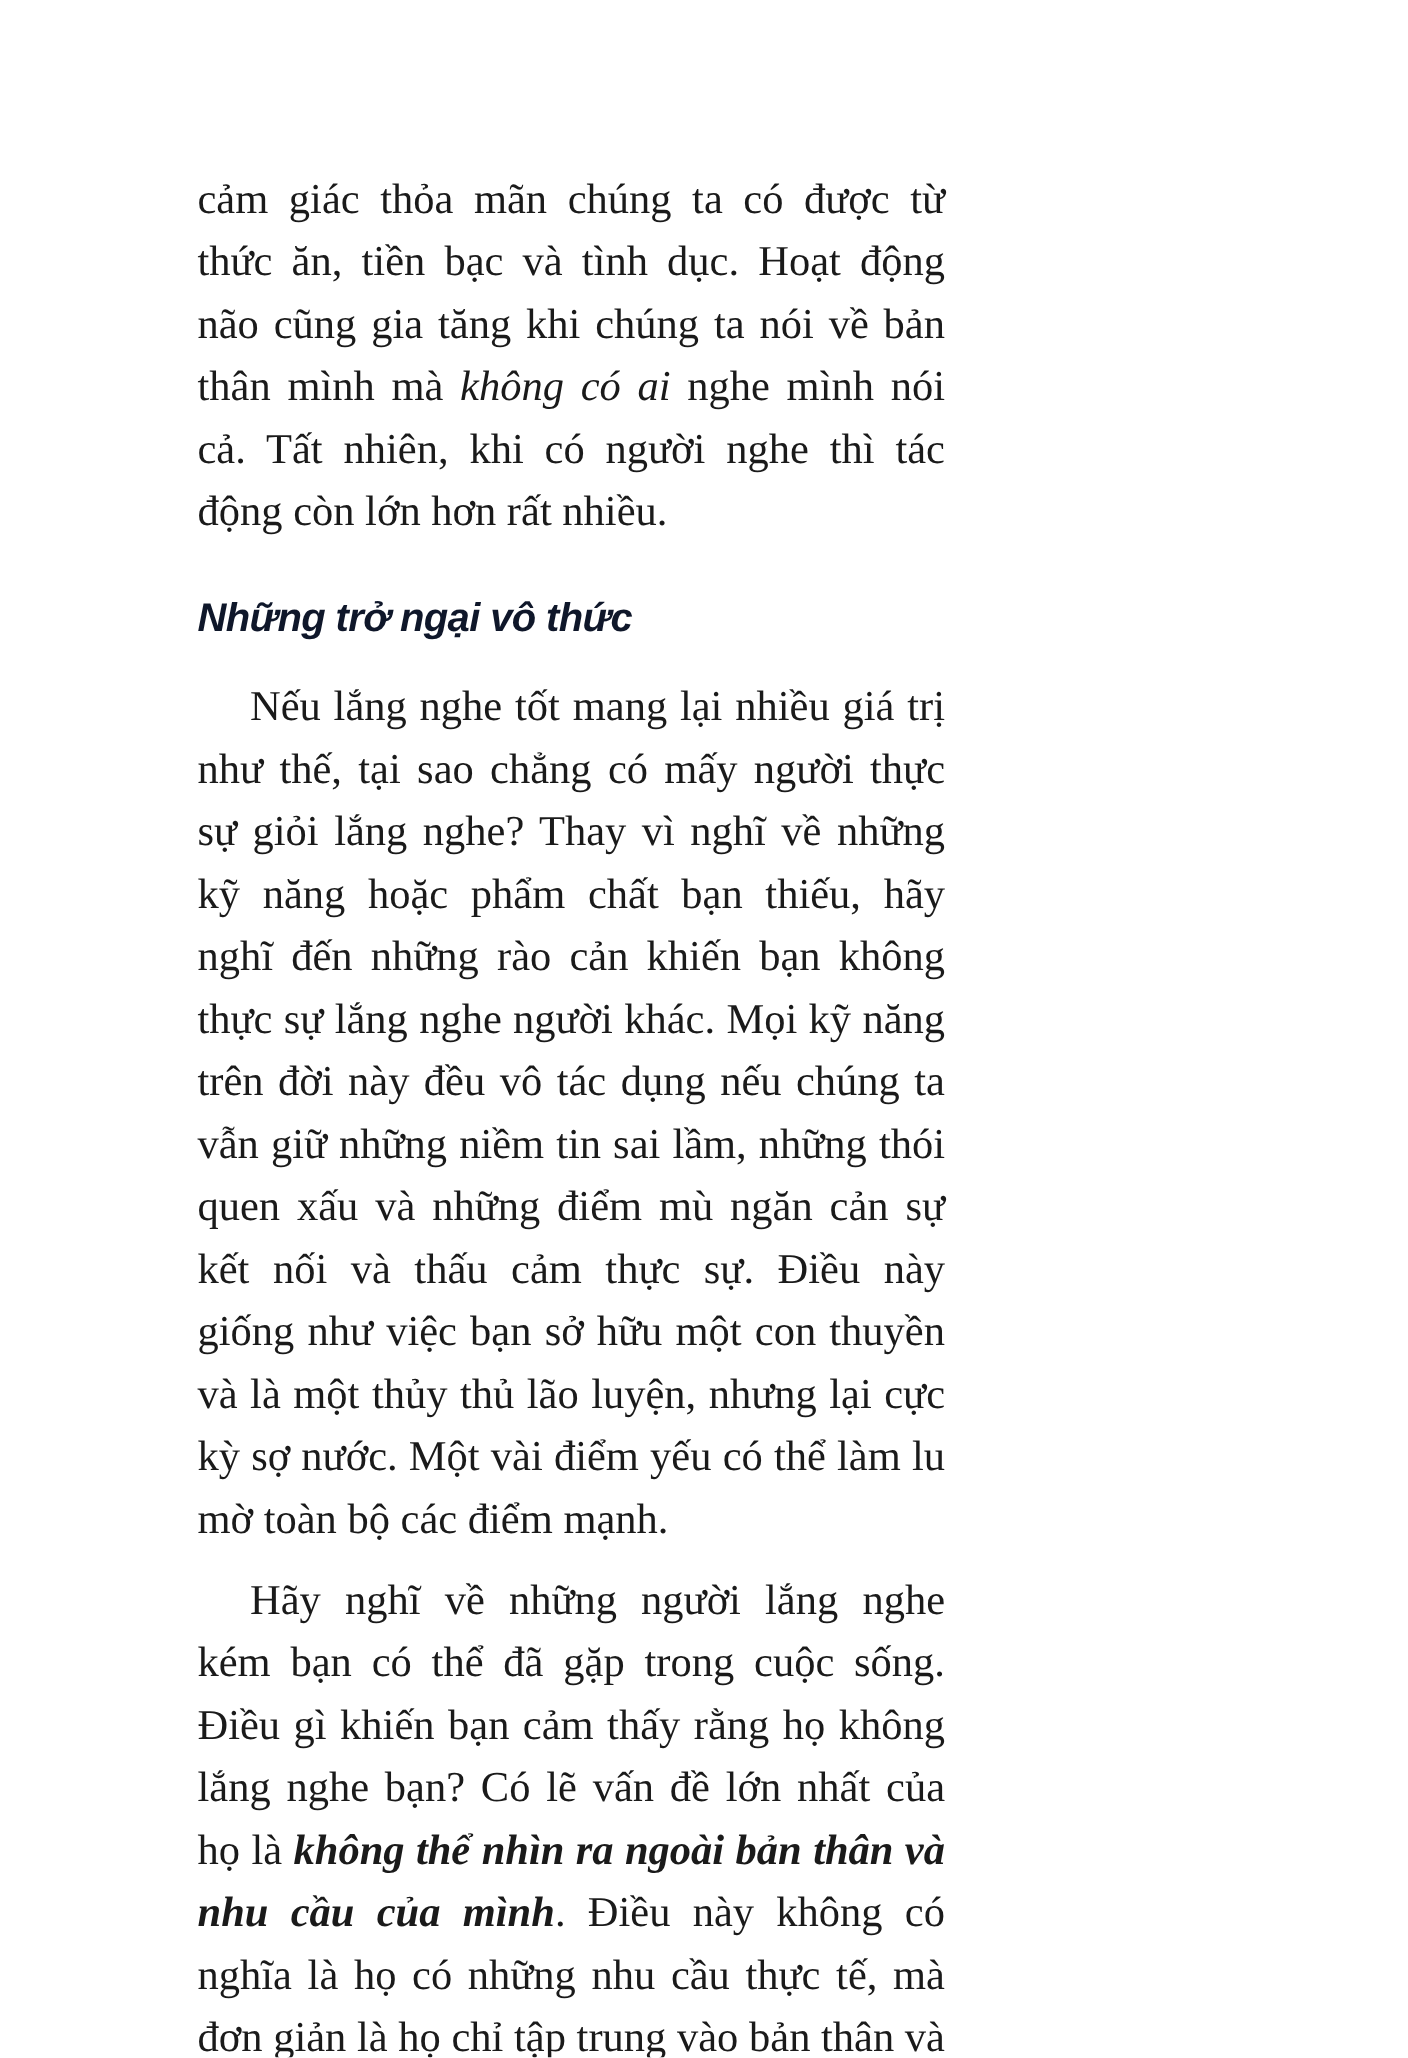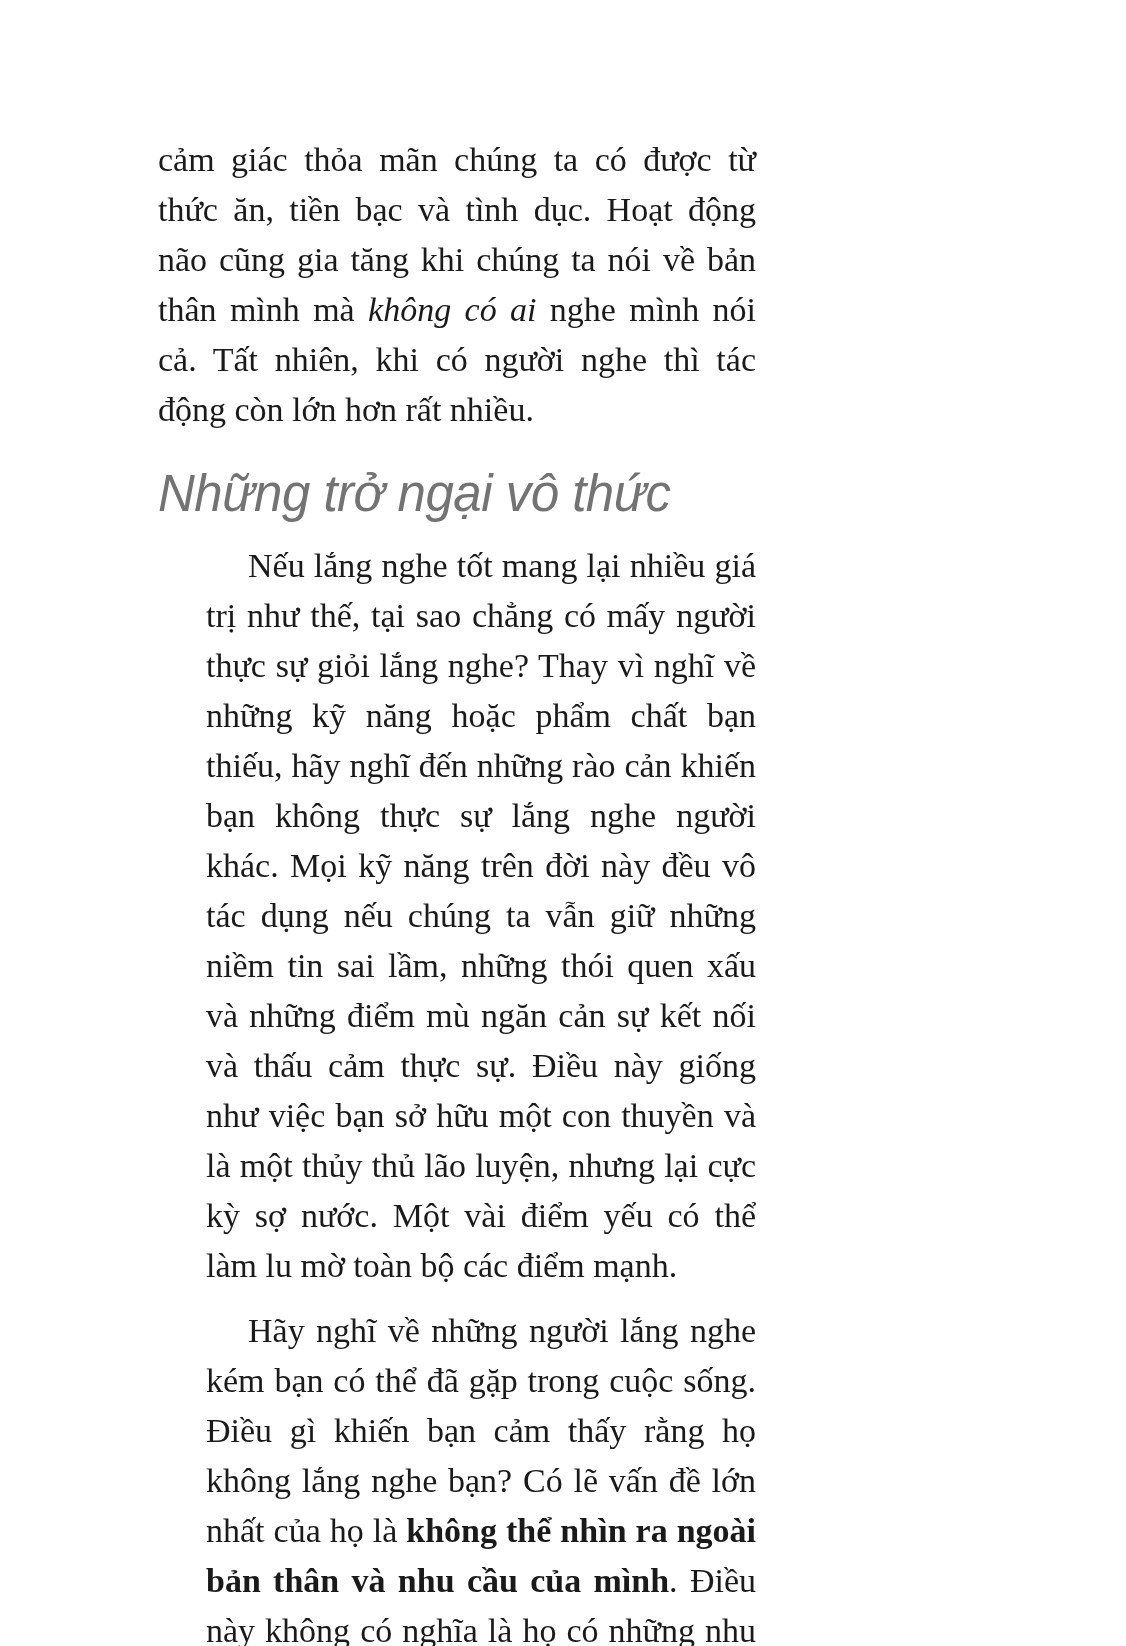--- a/index.html
+++ b/index.html
@@ -25,36 +25,36 @@
     font-size: 34px;
     line-height: 50px;
     color: #1a1a1a;
     text-align: justify;
   }
   .para {
     margin: 0 0 15px 0;
   }
   .para.indent {
     text-indent: 42px;
-    margin-left: 48px;
   }
   .it {
     font-style: italic;
     font-weight: normal;
   }
   .bi {
+    font-style: italic;
     font-weight: bold;
   }
   .heading {
     font-family: "Liberation Sans", "DejaVu Sans", sans-serif;
     font-style: italic;
-    font-weight: normal;
-    font-size: 51px;
+    font-weight: bold;
+    font-size: 32px;
     line-height: 54px;
-    color: #737373;
+    color: #0f172a;
     text-align: left;
     margin: 32px 0 20px 0;
     letter-spacing: -0.5px;
   }
   .footer {
     margin-top: 72px;
     text-align: center;
     font-family: "Liberation Sans", "DejaVu Sans", sans-serif;
     font-size: 27px;
     line-height: 32px;

